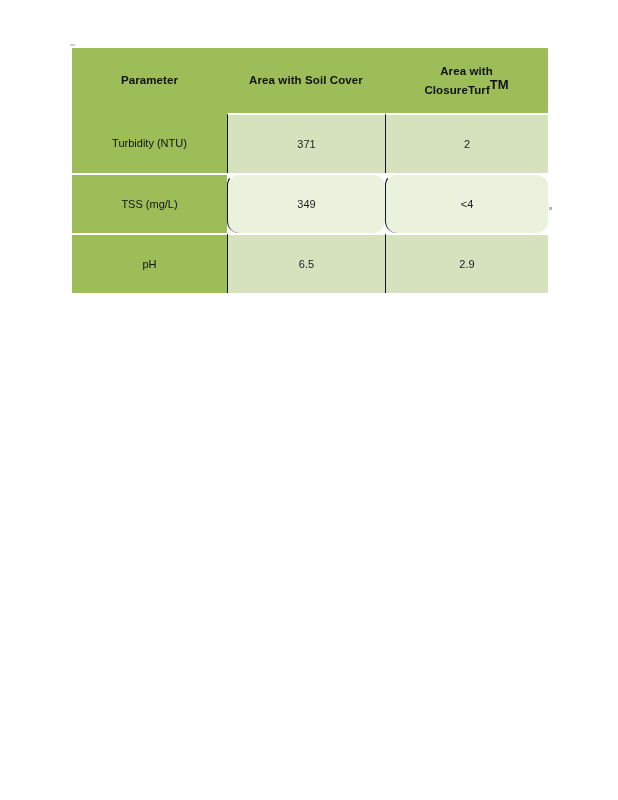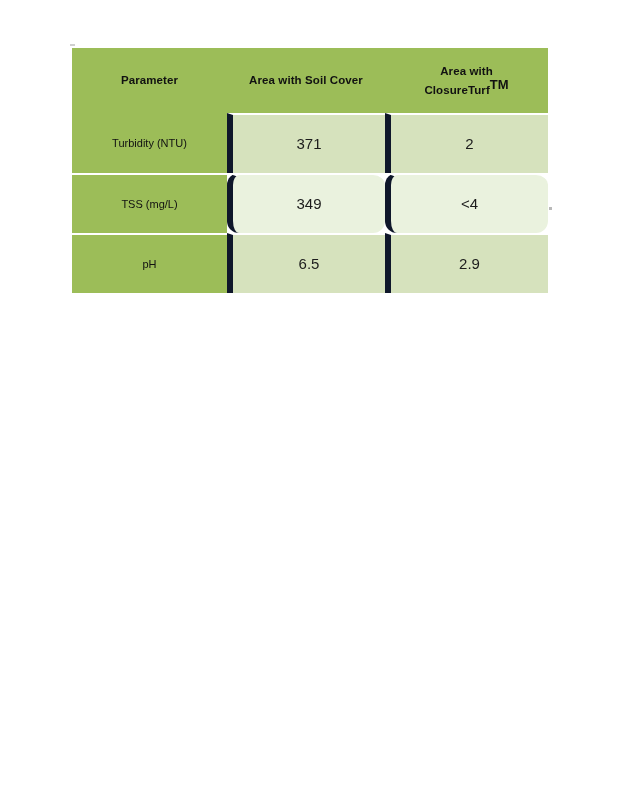--- a/index.html
+++ b/index.html
@@ -71,25 +71,25 @@
     color: #111111;
     font-weight: normal;
     font-size: 11px;
     height: 26px;
     border-top: 2px solid #ffffff;
   }
   tr.row-0 .param-cell { border-top: none; }
 
   
   .data-cell {
-    font-size: 15px;
+    font-size: 11px;
     color: #1c1c1c;
     height: 26px;
     border-top: 2px solid #ffffff;
-    border-left: 6px solid #0f172a;
+    border-left: 1px solid #0f172a;
   }
   .data-cell.shade-dark  { background: #d6e2bd; }
   .data-cell.shade-light { background: #eaf2de; border-radius: 12px; }
   tr.row-0 .data-cell { border-top: 2px solid #ffffff; }
 
   
   #page-speck {
     position: absolute;
     left: 549px;
     top: 207px;

